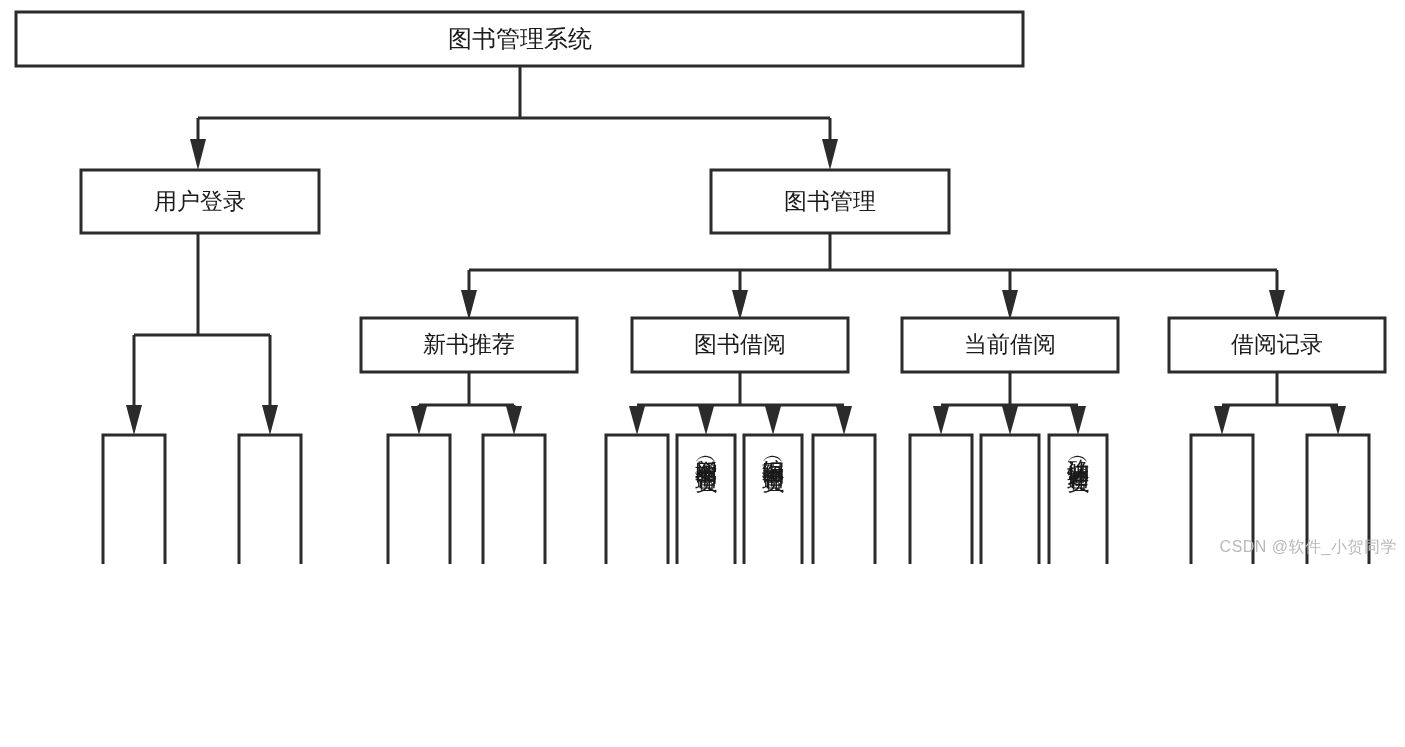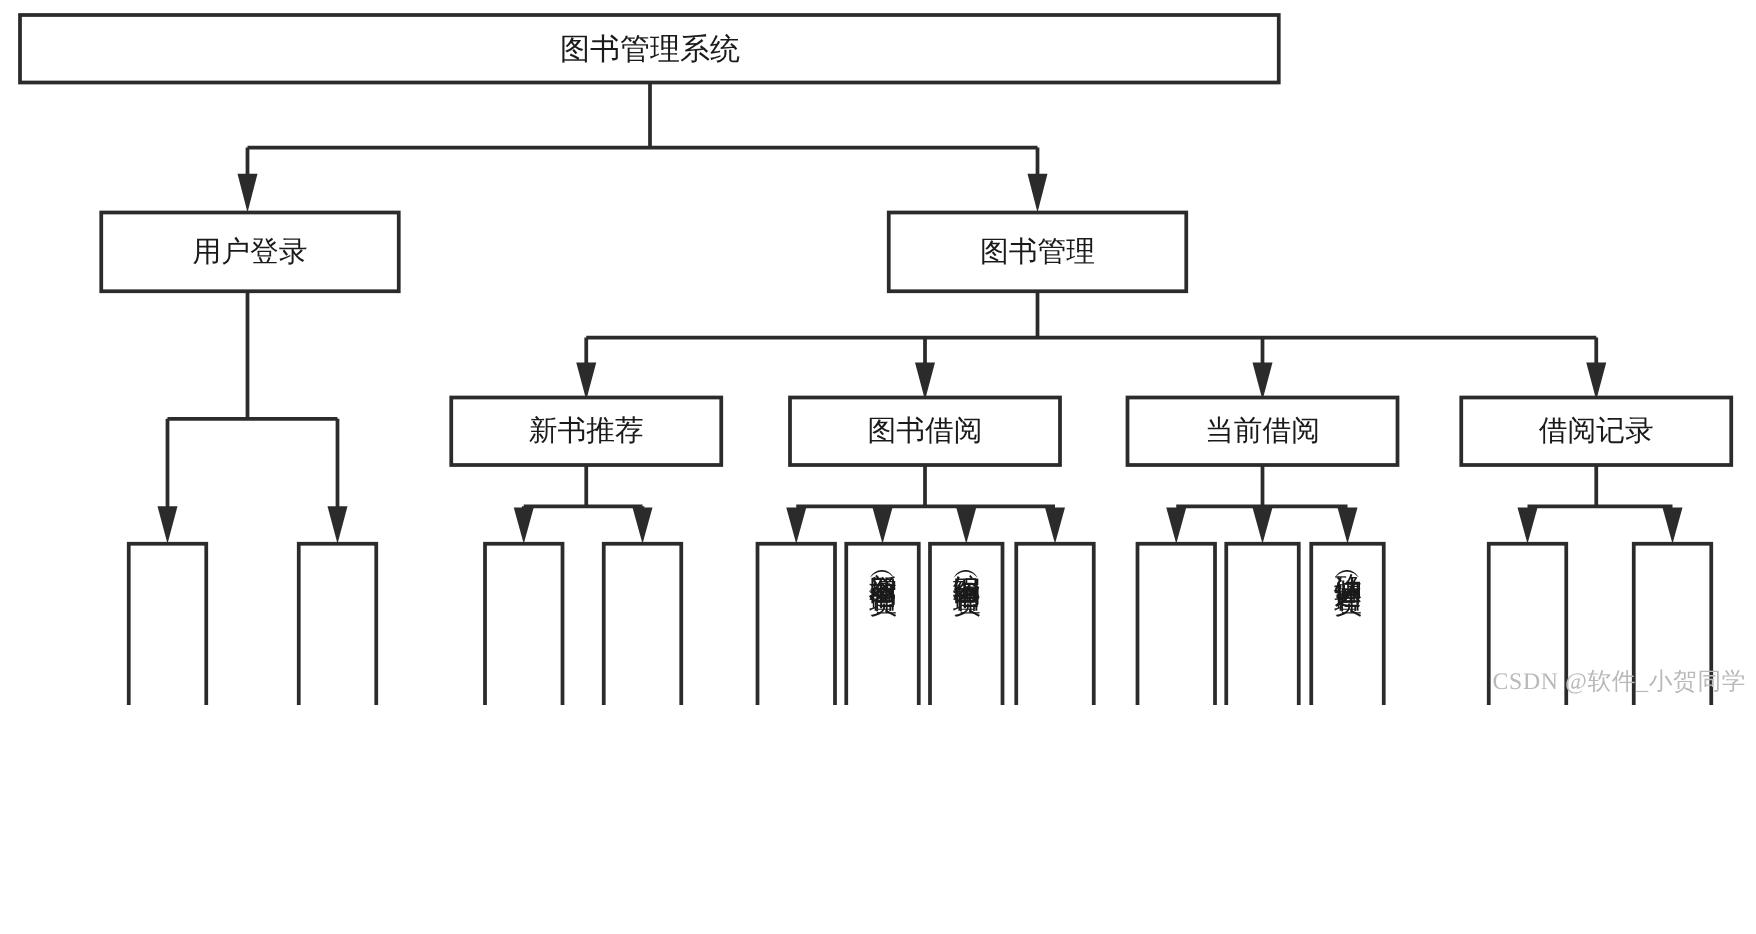--- a/index.html
+++ b/index.html
@@ -67,22 +67,22 @@
     font-size: 22px;
     line-height: 1.12;
     letter-spacing: 2px;
     color: #1a1a1a;
     white-space: nowrap;
   }
   #watermark {
     position: absolute;
     right: 8px;
     bottom: 6px;
-    font-family: Liberation Serif, serif;
-    font-size: 19px;
+    font-family: Liberation Sans, sans-serif;
+    font-size: 16px;
     color: #b9b9b9;
     letter-spacing: 0.5px;
     user-select: none;
   }
 </style>
 </head>
 <body>
 
 <div id="diagram-root">
 

